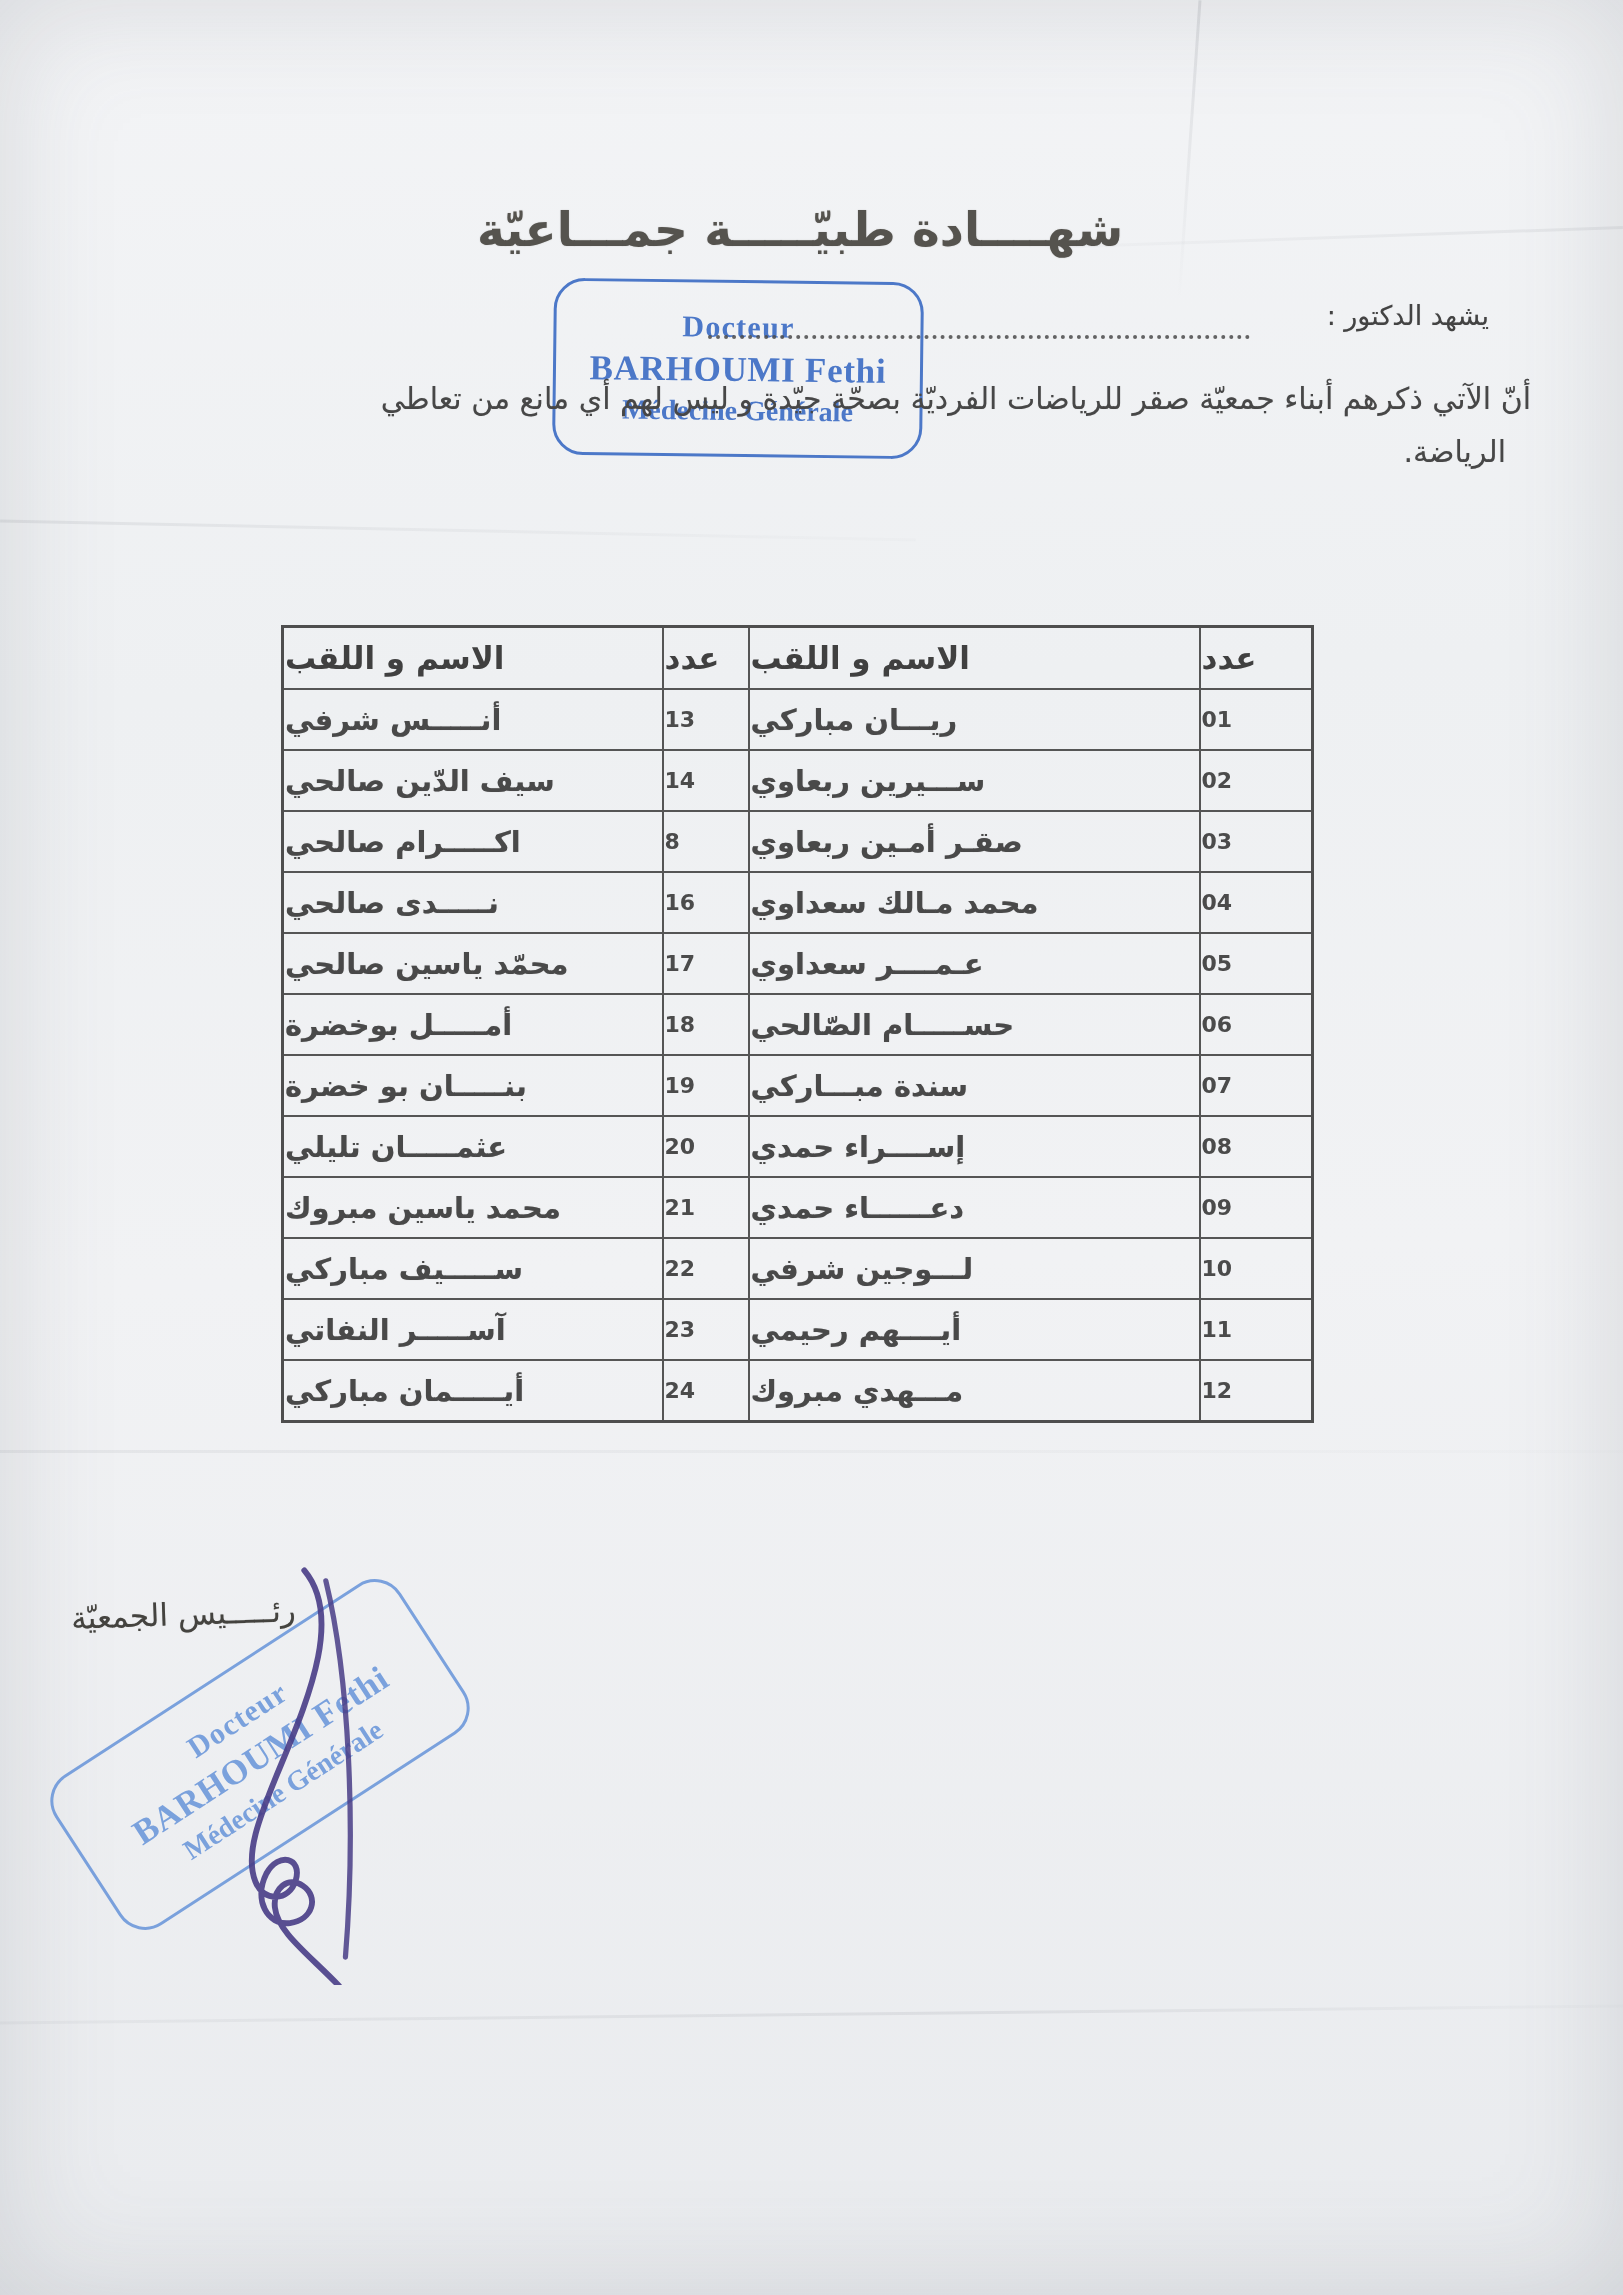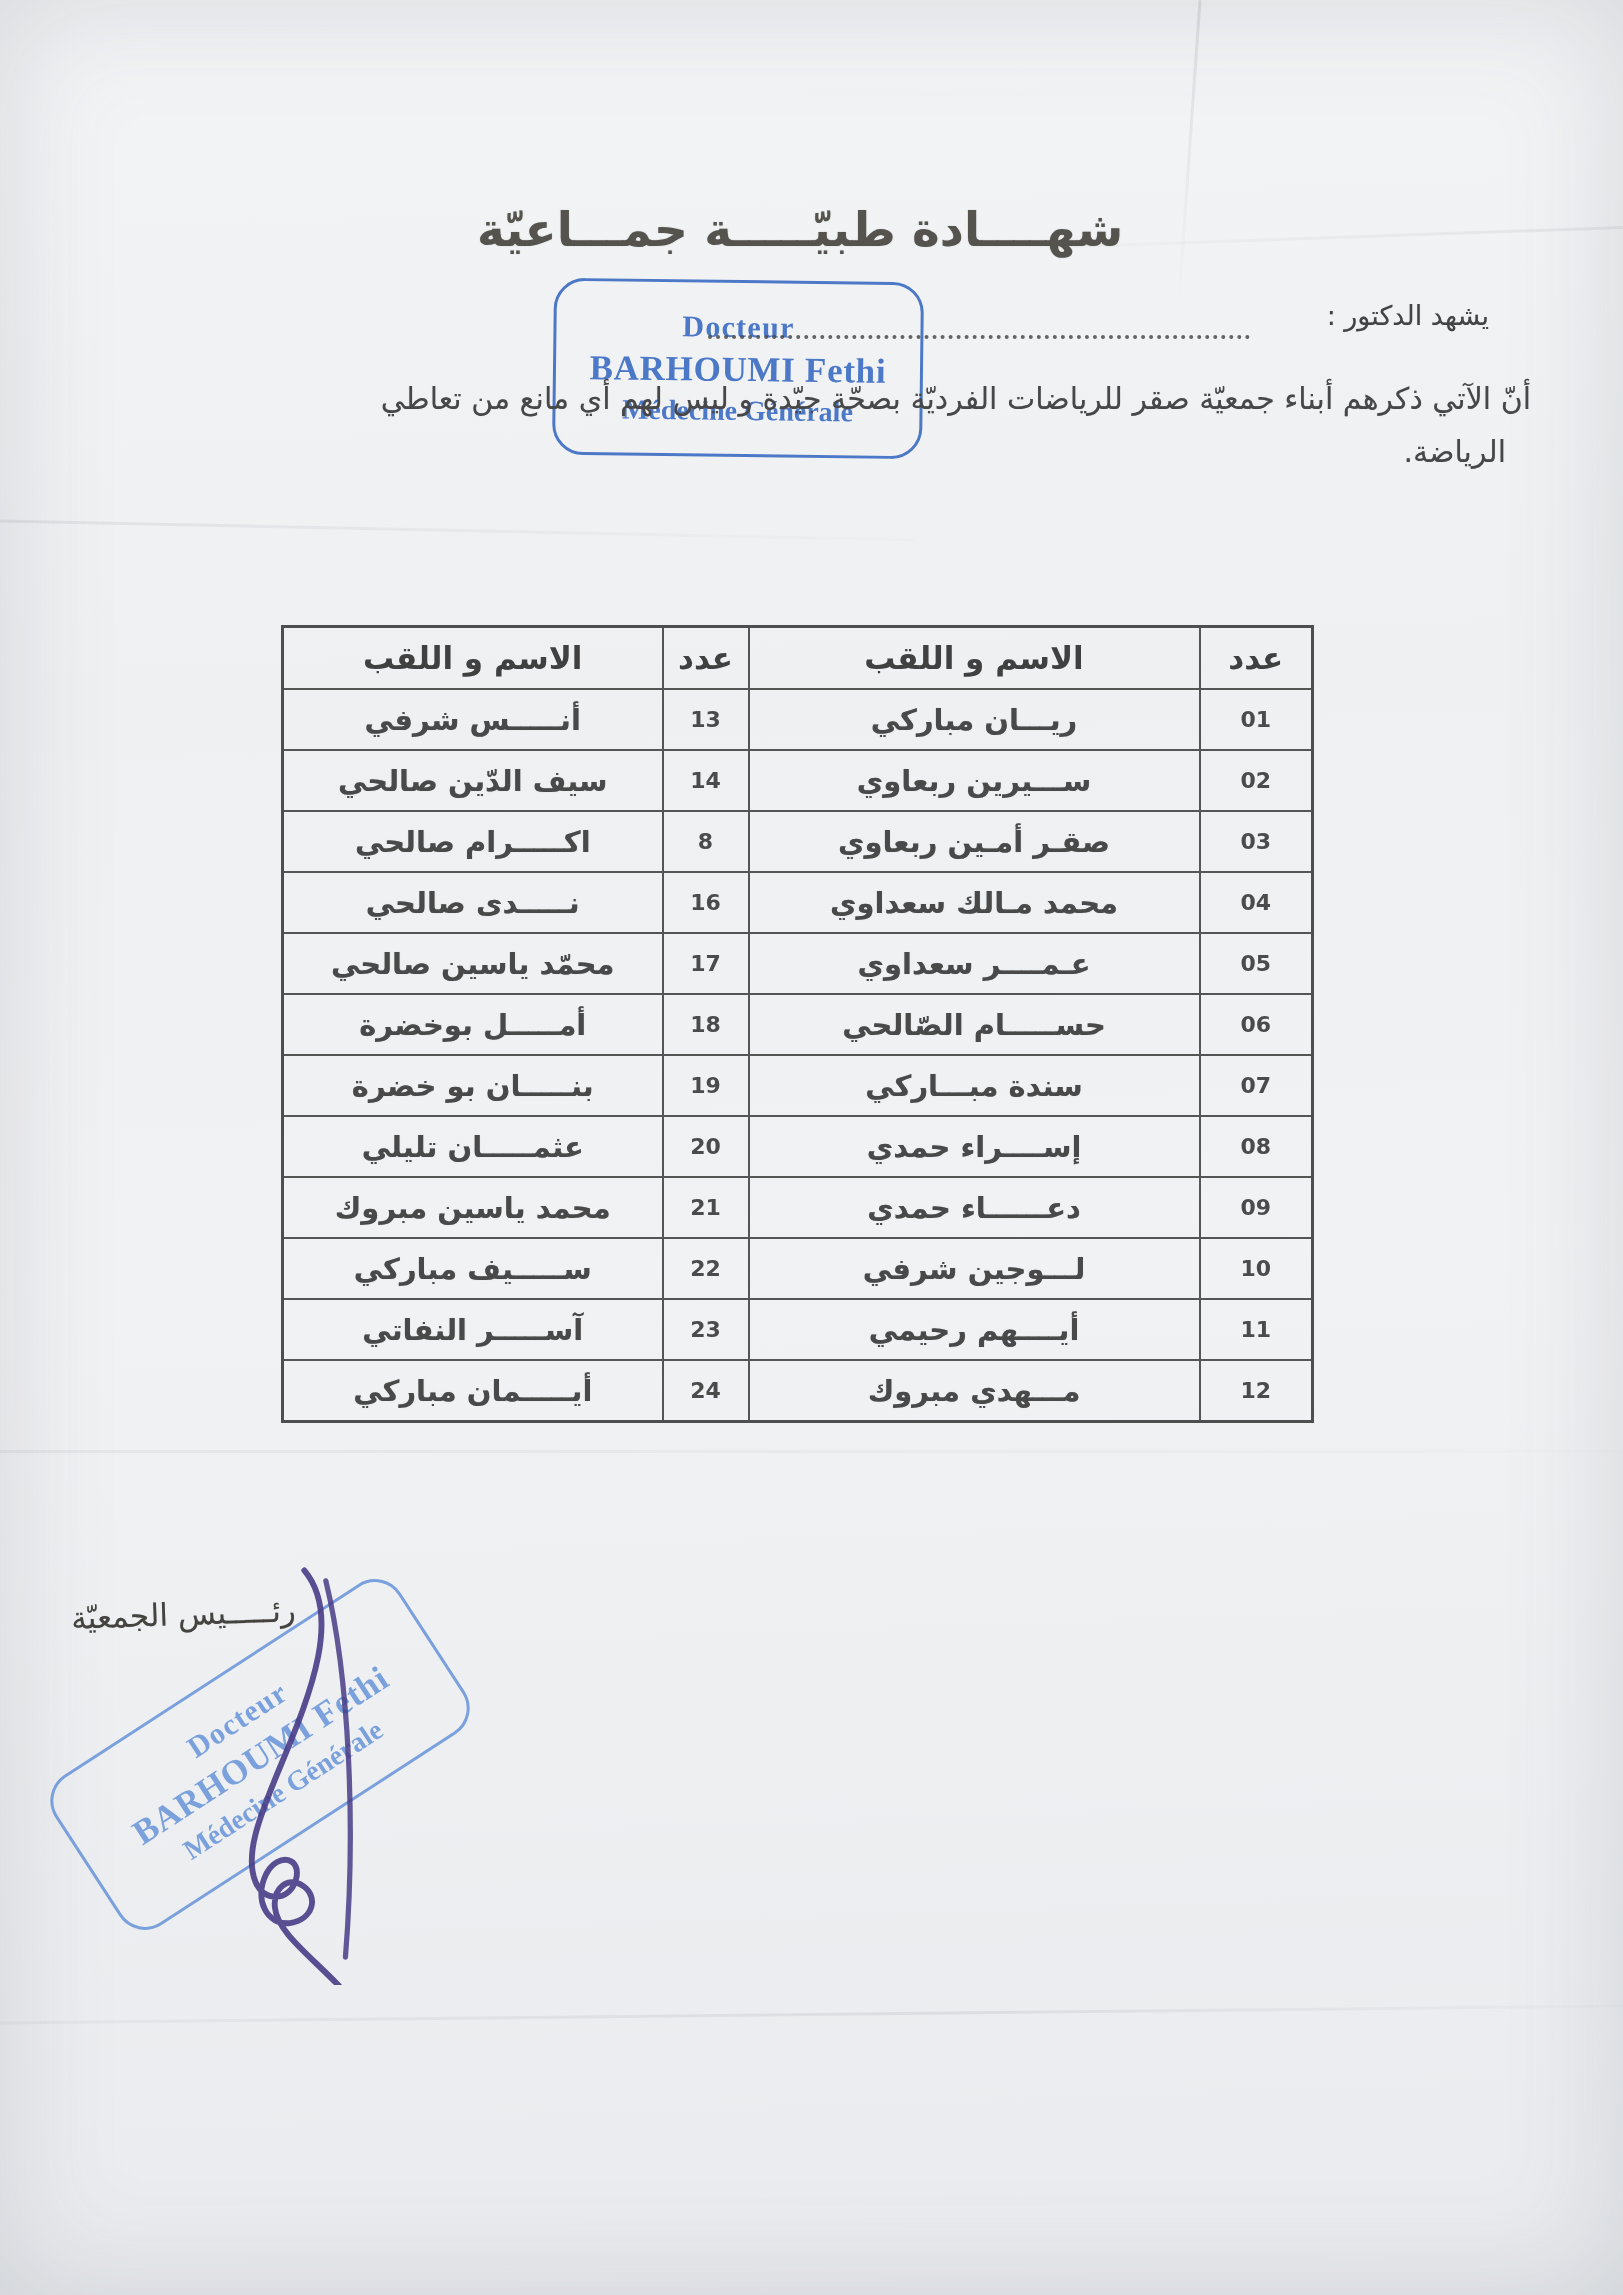--- a/index.html
+++ b/index.html
@@ -89,21 +89,21 @@
     width:1030px;border-collapse:collapse;direction:rtl;
     table-layout:fixed;
     color:#494949;
   }
   table.members col.c-num1{width:113px;}
   table.members col.c-name1{width:451px;}
   table.members col.c-num2{width:86px;}
   table.members col.c-name2{width:380px;}
   table.members th,table.members td{
     border:2px solid #555;
-    text-align:center;vertical-align:middle;
+    text-align:left;vertical-align:middle;
     overflow:hidden;
   }
   table.members{border:3.3px solid #4e4e4e;}
   table.members th{height:58px;font-size:31px;font-weight:700;color:#404040;}
   table.members td{height:57px;}
   td.nm{font-size:29px;font-weight:700;text-shadow:0 0 0.7px rgba(73,73,73,.4);}
   td.num{font-size:22px;font-weight:600;font-family:"DejaVu Sans",sans-serif;color:#4b4b4b;}
 
   .president{
     position:absolute;left:71px;top:1596px;

